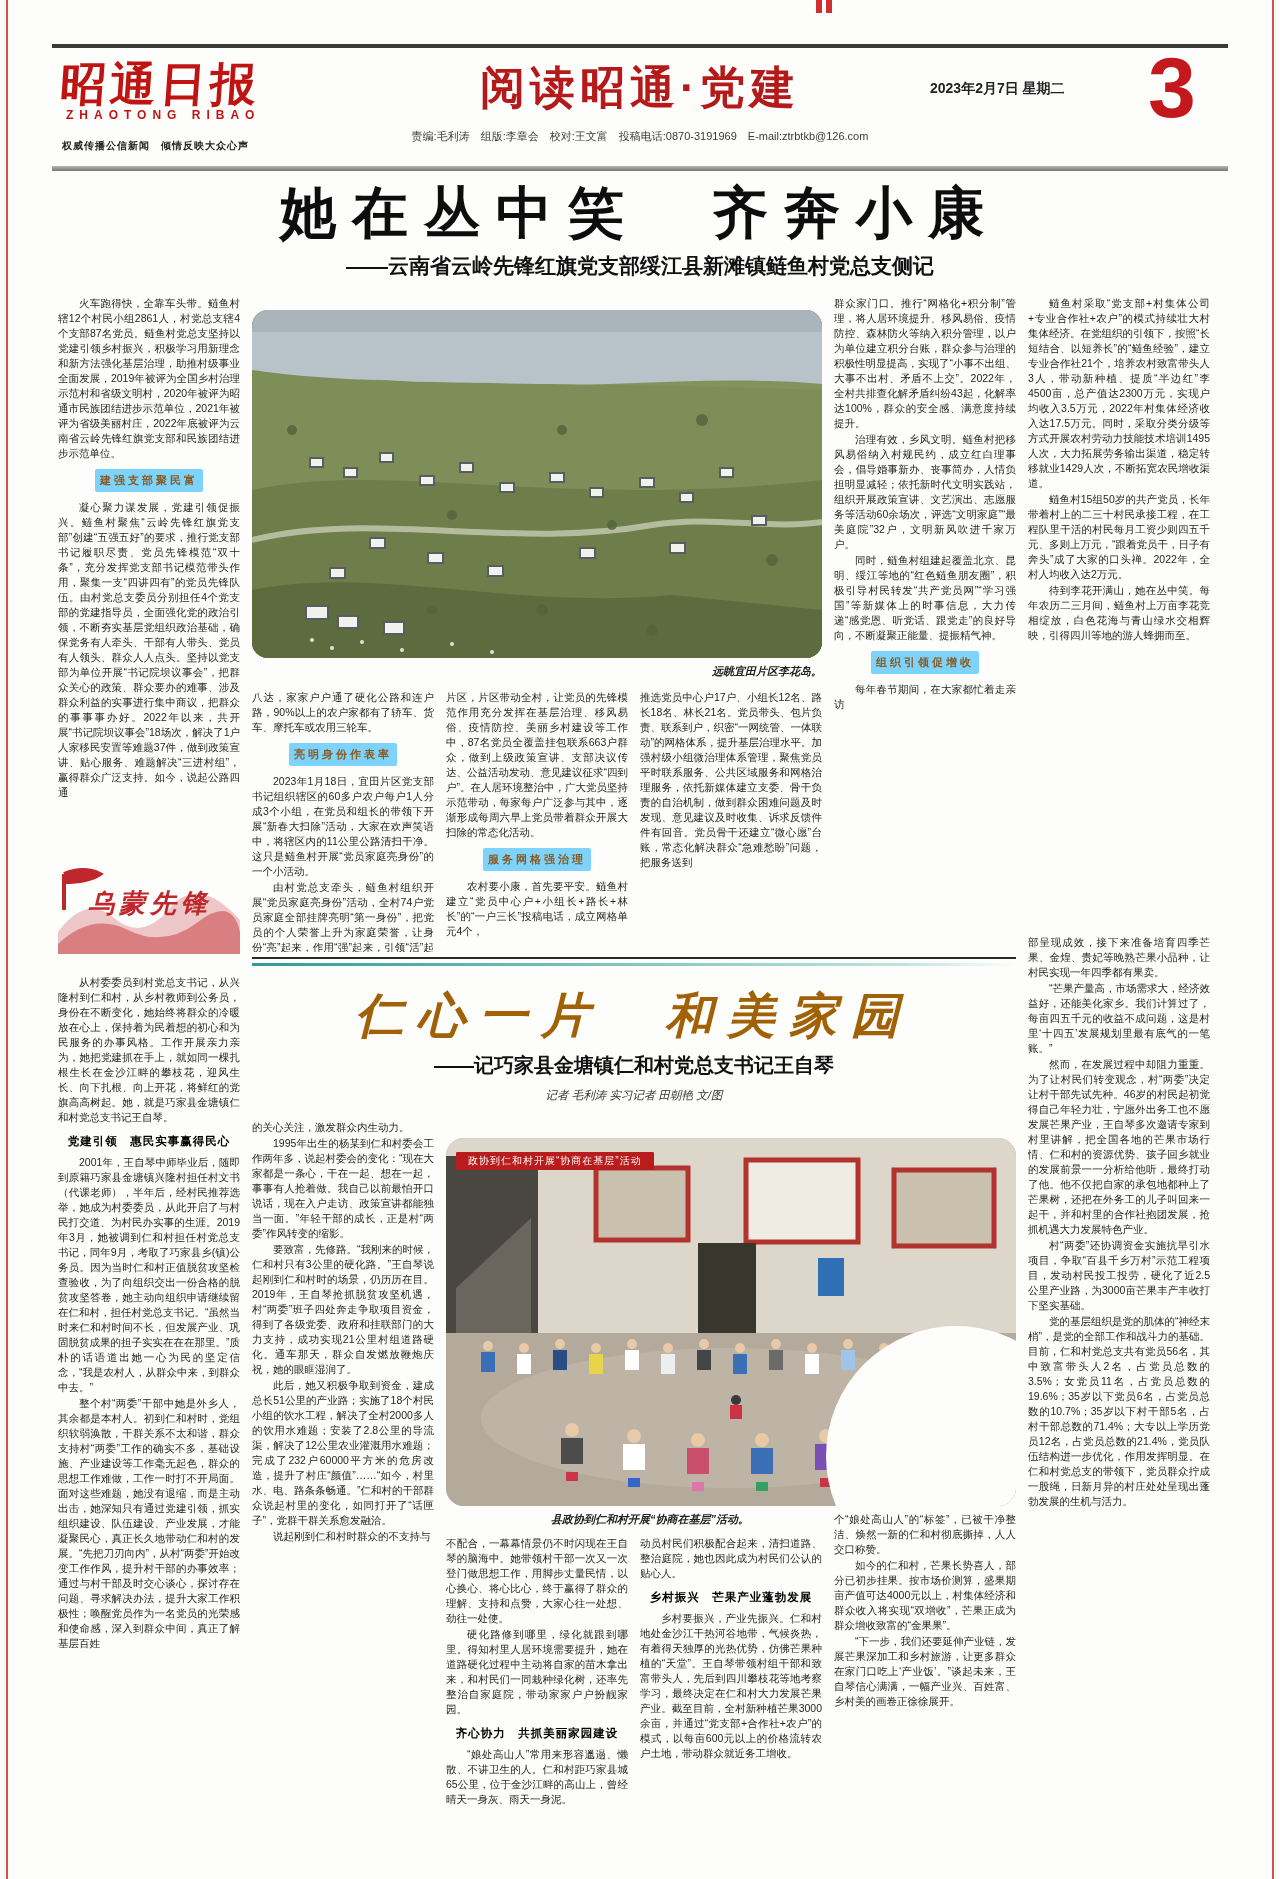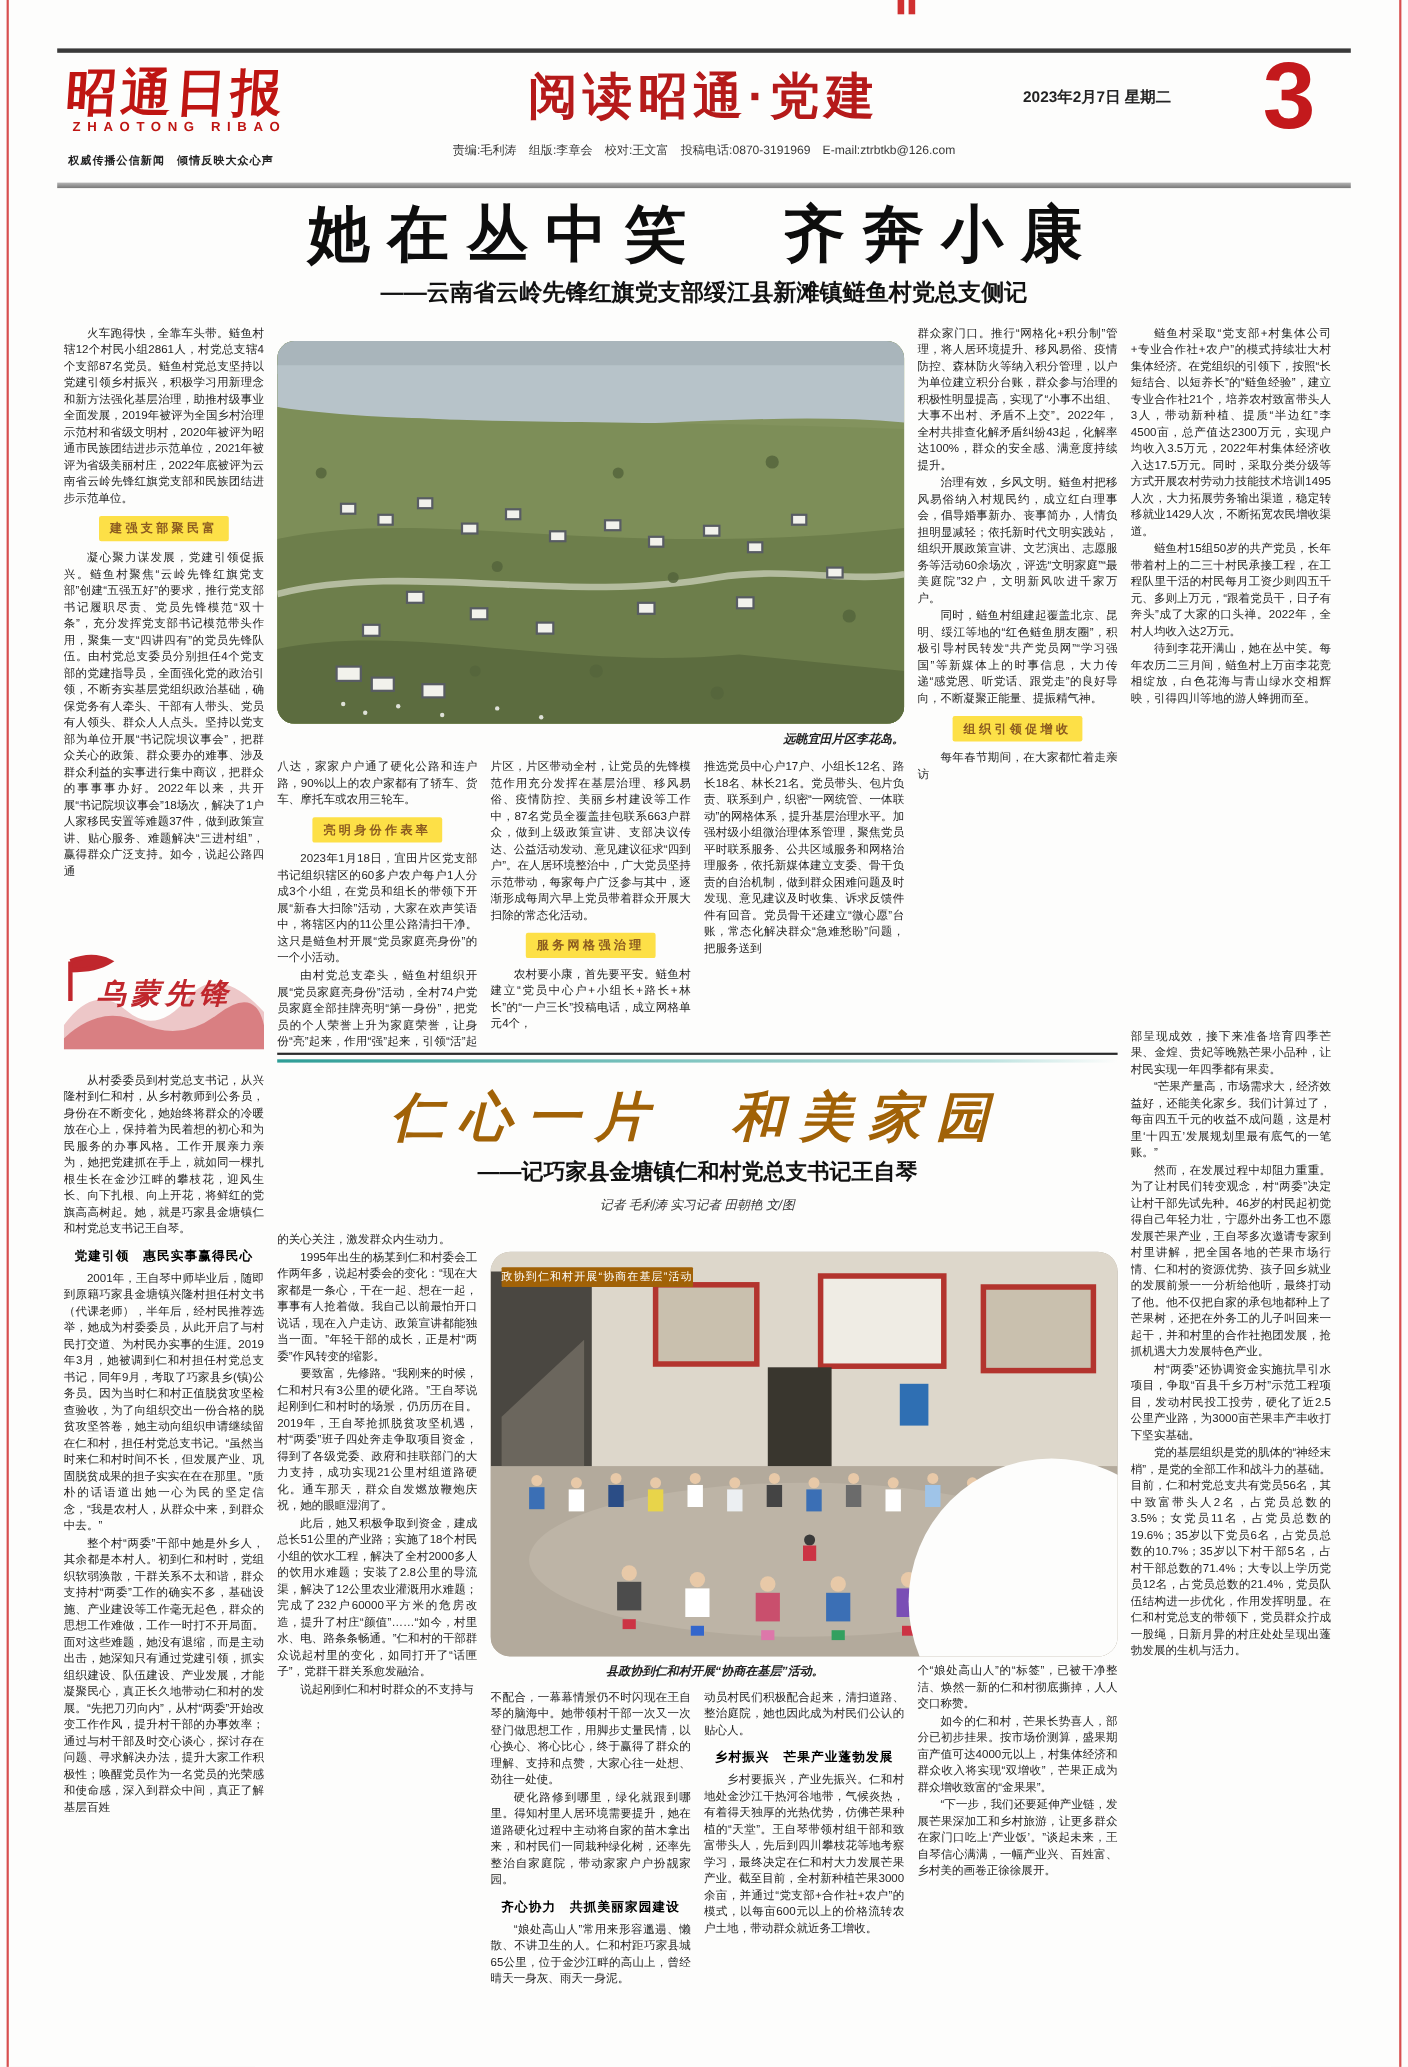--- a/index.html
+++ b/index.html
@@ -28,29 +28,29 @@
   .sep-dark{position:absolute;left:252px;top:957px;width:764px;height:2px;background:#2a2a2a;}
   .sep-teal{position:absolute;left:252px;top:963px;width:764px;height:3px;background:linear-gradient(90deg,#2e9d96,#bfe3e0 85%,#fdfdfc);}
   .a2-headline{position:absolute;left:252px;top:984px;width:764px;text-align:center;
       font-size:48px;font-weight:900;color:#a16207;letter-spacing:14px;font-style:italic;}
   .a2-subtitle{position:absolute;left:252px;top:1052px;width:764px;text-align:center;font-size:20px;font-weight:bold;color:#111;}
   .a2-byline{position:absolute;left:252px;top:1088px;width:764px;text-align:center;font-size:11.5px;color:#333;font-style:italic;}
   
   .bcol{position:absolute;width:182px;overflow:hidden;text-align:justify;}
   .bpara{font-size:10.5px;line-height:15px;text-indent:21px;margin:0 0 1px;color:#1f1f1f;}
   .bpara.noind{text-indent:0;}
-  .gbox{width:118px;margin:8px auto;background:#fde047;color:#8a5a20;font-weight:bold;font-size:11px;
+  .gbox{width:108px;margin:8px auto;background:#7dd3fc;color:#8a5a20;font-weight:bold;font-size:11px;
       text-align:center;padding:4px 0;letter-spacing:3px;border-radius:2px;}
   .colh{font-weight:bold;font-size:11.5px;margin:9px 0 6px;text-align:center;letter-spacing:1px;color:#000;text-indent:0;}
   
   .photo{position:absolute;overflow:hidden;border-radius:16px;background:#8a9a66;}
   .photo svg{display:block;}
   .caption{position:absolute;font-size:11px;font-weight:bold;font-style:italic;color:#222;}
-  .banner{position:absolute;left:10px;top:14px;background:#a16207;color:#fff;font-size:10px;
-      padding:2px 0;letter-spacing:1px;border-radius:1px;}
+  .banner{position:absolute;left:10px;top:14px;background:#b91c1c;color:#fff;font-size:10px;
+      padding:2px 12px;letter-spacing:1px;border-radius:1px;}
   .circle-cut{position:absolute;right:-70px;bottom:-80px;width:260px;height:260px;border-radius:50%;background:#fdfdfc;}
   
   .wm-logo{position:absolute;left:58px;top:860px;width:182px;height:94px;text-align:center;}
   .wm-text{position:absolute;left:30px;top:26px;font-size:26px;font-weight:900;color:#c0272d;
       letter-spacing:5px;font-style:italic;font-family:"Liberation Serif","DejaVu Serif",serif;}
 </style>
 </head>
 <body>
 
 <div class="page">

